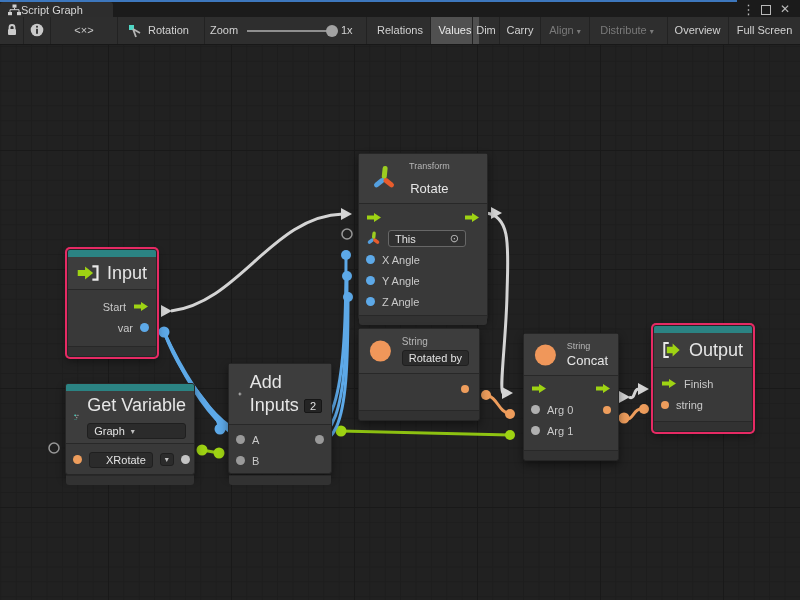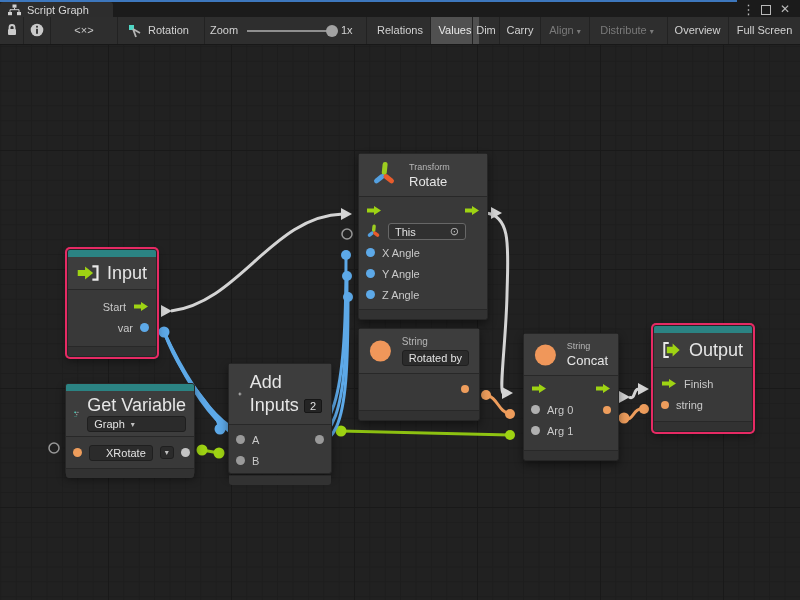--- a/index.html
+++ b/index.html
@@ -3,21 +3,21 @@
 <meta charset="utf-8">
 <style>
   html,body{margin:0;padding:0;width:800px;height:600px;overflow:hidden;background:#212121;
     font-family:"Liberation Sans",sans-serif;-webkit-font-smoothing:antialiased;}
   .app{position:relative;width:800px;height:600px;}
 
   
   .tabbar{position:absolute;left:0;top:0;width:800px;height:17px;background:#1b1b1b;}
   .focusline{position:absolute;left:0;top:0;width:737px;height:2px;background:#3d77bd;}
   .tab{position:absolute;left:0;top:2px;height:15px;width:113px;background:#2d2d2d;
-    border-radius:3px 3px 0 0;display:flex;align-items:center;gap:6px;padding-left:8px;box-sizing:border-box;
+    border-radius:3px 3px 0 0;display:flex;align-items:center;gap:0;padding-left:8px;box-sizing:border-box;
     color:#d6d6d6;font-size:11px;white-space:nowrap;}
   .winctl{position:absolute;top:0;height:17px;color:#b9b9b9;font-size:12px;}
   .winctl.menu{left:742px;top:2px;font-size:13px;}
   .winctl.max{left:761px;top:5px;width:8px;height:8px;border:1.5px solid #b9b9b9;}
   .winctl.close{left:780px;top:2px;font-size:12px;}
 
   
   .toolbar{position:absolute;left:0;top:17px;width:800px;height:28px;background:#2e2e2e;
     border-bottom:1px solid #181818;box-sizing:border-box;color:#d2d2d2;font-size:11px;}
   .tbtn{position:absolute;top:0;height:27px;line-height:27px;text-align:center;white-space:nowrap;}
@@ -233,21 +233,21 @@
       <div class="tealbar"></div>
       <div class="nhead" style="padding:4px 8px;">
         <svg width="28" height="32" viewBox="0 0 30 32">
           <rect x="2" y="2" width="9" height="9" rx="2" fill="#4fd6c4"></rect>
           <line x1="11" y1="6.5" x2="20" y2="6.5" stroke="#9a9a9a" stroke-width="2.5"></line>
           <rect x="19" y="3" width="7" height="7" rx="1.5" fill="#9a9a9a"></rect>
           <line x1="7" y1="11" x2="14" y2="18" stroke="#9a9a9a" stroke-width="2.5"></line>
           <rect x="12" y="16" width="7" height="7" rx="1.5" fill="#9a9a9a"></rect>
           <text x="1" y="31" font-size="13" font-weight="bold" fill="#3ed6c0">&lt;&gt;</text>
         </svg>
-        <div style="display:flex;flex-direction:column;gap:0;">
+        <div style="display:flex;flex-direction:column;gap:7px;">
           <span class="ntitle">Get Variable</span>
           <span class="field">
             <span>Graph</span>
             <span class="caret">▾</span>
           </span>
         </div>
       </div>
       <div class="nbody" style="padding:5px 0;">
         <div class="prow">
           <span class="dot" style="background:#ee9d5c;"></span>
@@ -292,21 +292,21 @@
 
     <div class="node" style="left:358px;top:108px;width:130px;height:167px;">
       <div class="nhead" style="padding:7px 12px;gap:12px;">
         <svg width="26" height="28" viewBox="0 0 26 28">
           <g transform="translate(13,14)">
             <rect x="-2.5" y="-13" width="5" height="13" rx="2.5" fill="#9ccd20" transform="rotate(6)"></rect>
             <rect x="-2.5" y="0" width="5" height="12" rx="2.5" fill="#54a0e0" transform="rotate(52)"></rect>
             <rect x="-2.5" y="0" width="5" height="12" rx="2.5" fill="#e85c2c" transform="rotate(-52)"></rect>
           </g>
         </svg>
-        <div style="display:flex;flex-direction:column;gap:2px;">
+        <div style="display:flex;flex-direction:column;gap:10px;align-items:center;">
           <span class="cat">Transform</span>
           <span class="ntitle" style="font-size:13px;">Rotate</span>
         </div>
       </div>
       <div class="nbody">
         <div class="prow">
           <svg width="16" height="11" viewBox="0 0 16 11">
             <path d="M1 3.5h7V1l7 4.5L8 10V7.5H1z" fill="#9ed313"></path>
           </svg>
           <svg width="16" height="11" viewBox="0 0 16 11" style="margin-left:auto;">

